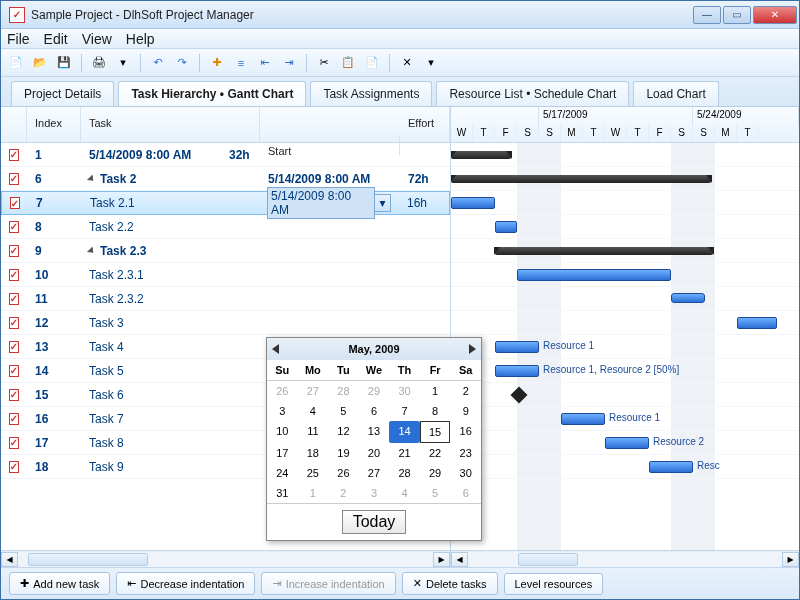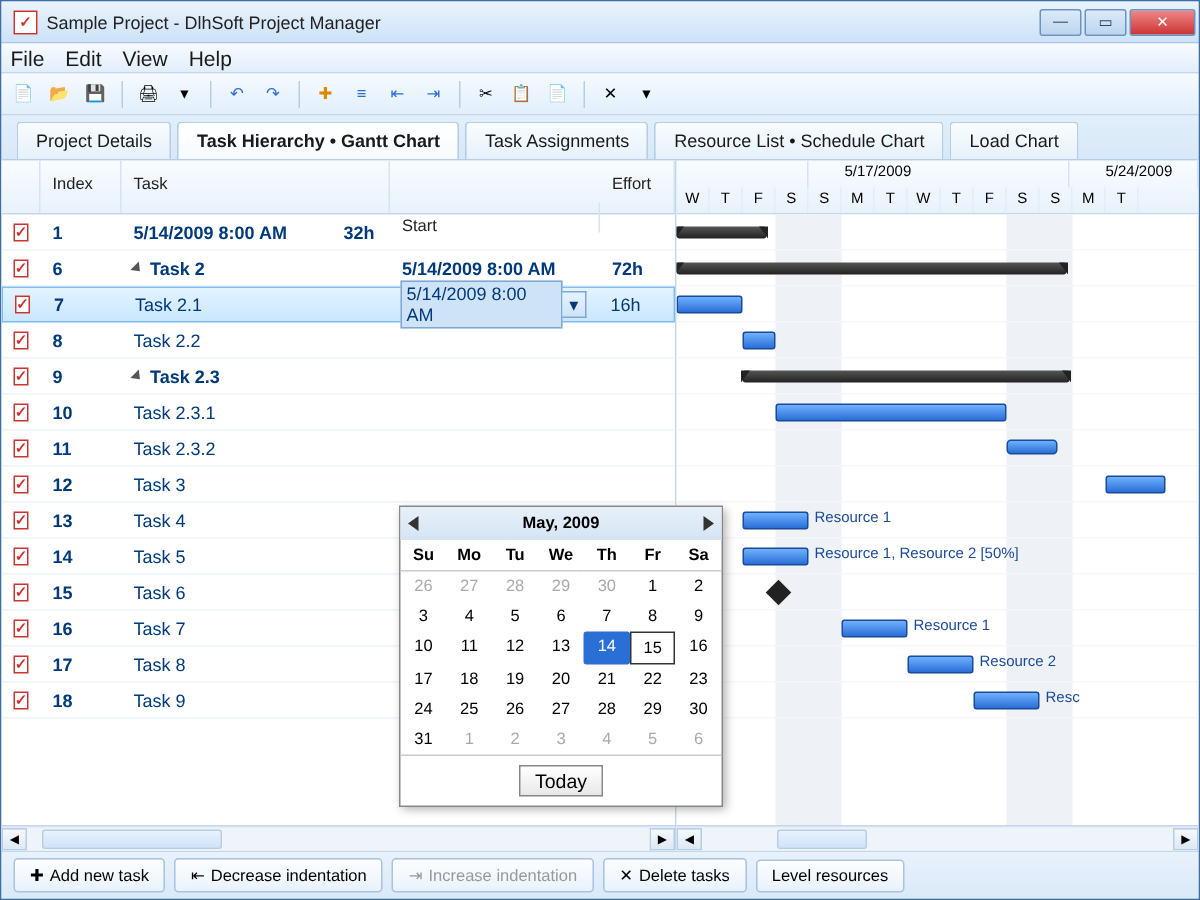--- a/index.html
+++ b/index.html
@@ -61,21 +61,21 @@
 .redcheck { width:12px;height:12px;border:1px solid #c33; display:inline-flex;align-items:center;justify-content:center;color:#c33;font-weight:bold;font-size:10px;background:#fff; }
 .indent1 { padding-left: 20px; }
 .indent2 { padding-left: 40px; }
 
 .start-edit { display:flex; align-items:center; gap:0; }
 .start-edit .val { background:#cfe3f7; border:1px solid #7aa8d8; padding:1px 3px; color:#003a7a; }
 .start-edit .dd { width:16px;height:18px;background:linear-gradient(#e8f2fc,#cfe3f7);border:1px solid #7aa8d8;border-left:none;display:flex;align-items:center;justify-content:center; }
 
 
 .gantt-header { height: 36px; background: linear-gradient(#f8fcff,#e8f2fc); border-bottom:1px solid #c2d6ec; display:flex; flex-direction:column; font-size:10px; }
-.gantt-header .wk { flex:1; display:flex;gap:20px; }
+.gantt-header .wk { flex:1; display:flex; }
 .gantt-header .wk > div { border-right:1px solid #d5e4f3; padding:2px 4px; }
 .gantt-header .days { flex:1; display:flex; }
 .gantt-header .days > div { width:22px; text-align:center; border-right:1px solid #e2edf8; padding:2px 0; }
 
 .gantt-body { flex:1; position:relative; background:#fff; }
 .gantt-row { height:24px; position:relative; border-bottom:1px solid #f3f7fc; }
 .weekend { position:absolute; top:0; bottom:0; background:#eef2f6; }
 .bar { position:absolute; height:12px; top:6px; border-radius:2px; }
 .bar.summary { background:linear-gradient(#555,#222); height:8px; top:8px; }
 .bar.summary::before,.bar.summary::after { content:""; position:absolute; top:0; width:0;height:0; border-top:8px solid #222; }
@@ -92,21 +92,21 @@
 .cal-nav { width:0;height:0; }
 .cal-nav.prev { border-right:7px solid #333; border-top:5px solid transparent; border-bottom:5px solid transparent; }
 .cal-nav.next { border-left:7px solid #333; border-top:5px solid transparent; border-bottom:5px solid transparent; }
 .cal-grid { display:grid; grid-template-columns:repeat(7,1fr); text-align:center; }
 .cal-grid .dh { font-weight:bold; padding:4px 0; border-bottom:1px solid #ccc; }
 .cal-grid .d { padding:4px 0; }
 .cal-grid .d.other { color:#aaa; }
 .cal-grid .d.sel { background:#2a6fd6; color:#fff; border-radius:2px; }
 .cal-grid .d.today { border:1px solid #333; }
 .cal-foot { padding:6px; text-align:center; border-top:1px solid #ccc; }
-.cal-foot button { padding:2px 10px; border:1px solid #888; background:linear-gradient(#fff,#e8e8e8); font-size:13px; }
+.cal-foot button { padding:2px 10px; border:1px solid #888; background:linear-gradient(#fff,#e8e8e8); font-size:16px; }
 
 
 .hscroll { height:17px; background:#e8eef5; border-top:1px solid #c2d6ec; display:flex; align-items:center; }
 .hscroll .sbtn { width:17px;height:15px;background:linear-gradient(#f5f9fd,#dde9f5);border:1px solid #b5cde5;display:flex;align-items:center;justify-content:center;font-size:8px; }
 .hscroll .strack { flex:1; background:#eef4fa; position:relative; height:15px; }
 .hscroll .sthumb { position:absolute; height:13px; top:1px; background:linear-gradient(#e8f2fc,#cfe3f7); border:1px solid #b5cde5; border-radius:2px; }
 
 
 .btnbar { height:32px; background:linear-gradient(#e8f2fc,#dae9f8); border-top:1px solid #c2d6ec; display:flex; align-items:center; padding:0 8px; gap:6px; }
 .btnbar button { padding:4px 10px; background:linear-gradient(#fdfeff,#e8f2fc); border:1px solid #a9c3de; border-radius:3px; font-size:11px; display:flex; align-items:center; gap:4px; }

